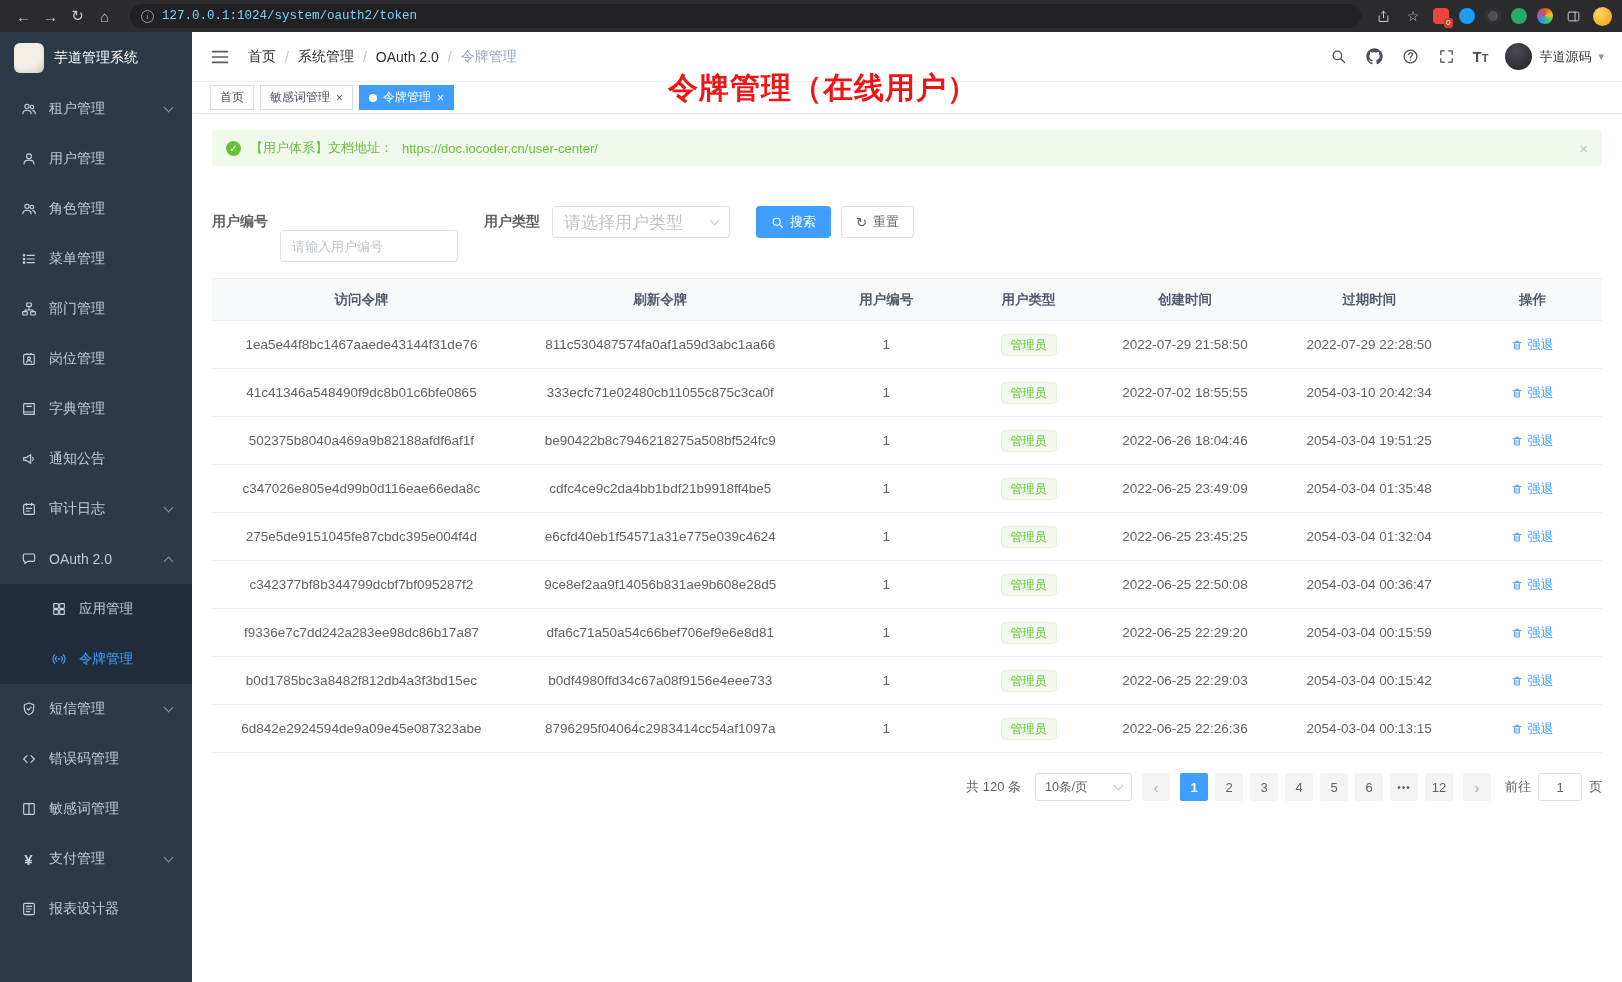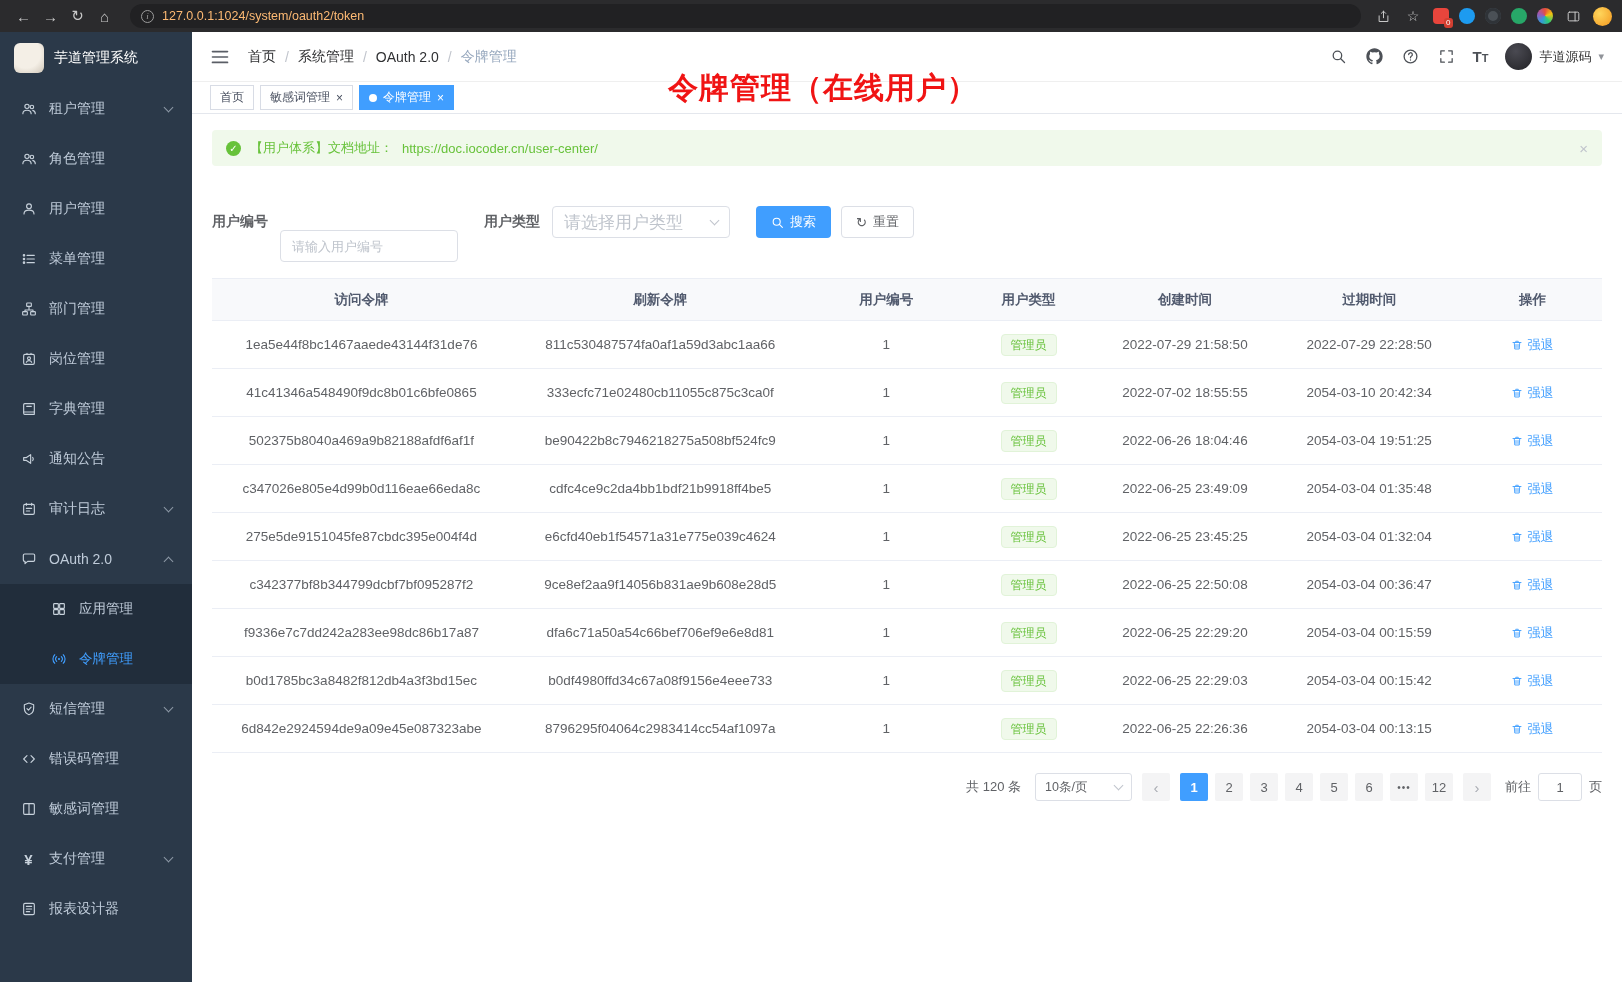--- a/index.html
+++ b/index.html
@@ -6,21 +6,21 @@
   html, body { width:1622px; height:982px; }
   body { font-family:"Liberation Sans","DejaVu Sans",sans-serif; background:#fff; position:relative; overflow:hidden; font-size:14px; color:#606266; }
   button { font-family:inherit; cursor:pointer; background:none; border:none; }
   input { font-family:inherit; outline:none; }
 
   
   .browser-bar { height:32px; background:#2b2b2d; display:flex; align-items:center; padding:0 10px; }
   .bnav { width:27px; height:24px; display:flex; align-items:center; justify-content:center; color:#c8c8c8; font-size:15px; border-radius:5px; flex-shrink:0; }
   .url-pill { flex:1; height:24px; margin:0 12px; background:#212123; border-radius:13px; display:flex; align-items:center; padding:0 11px; gap:8px; min-width:0; }
   .info-i { width:13px; height:13px; border:1px solid #9c9c9c; border-radius:50%; color:#9c9c9c; font-size:9px; line-height:11px; text-align:center; font-family:"Liberation Serif",serif; font-style:italic; flex-shrink:0; }
-  .url-text { color:#fdba74; font-size:12.5px; white-space:nowrap; overflow:hidden; }
+  .url-text { color:#7dd3fc; font-size:12.5px; white-space:nowrap; overflow:hidden;font-family:Liberation Mono, monospace; }
   .bright { display:flex; align-items:center; gap:10px; flex-shrink:0; }
   .bicon { color:#c8c8c8; font-size:14px; display:flex; align-items:center; justify-content:center; width:20px; height:20px; }
   .bicon svg { width:15px; height:15px; fill:none; stroke:currentColor; stroke-width:1.6; stroke-linecap:round; stroke-linejoin:round; }
   .ext { width:16px; height:16px; border-radius:50%; display:inline-block; position:relative; flex-shrink:0; }
   .ext.red { background:#e8453c; border-radius:4px; }
   .ext.blue { background:#1d9bf0; }
   .ext.darkc { background:#4a5056; box-shadow:inset 0 0 0 3px #2f3338; }
   .ext.green { background:#27a768; }
   .ext.rainbow { background:conic-gradient(#e84c3d,#f1c40f,#2ecc71,#3498db,#9b59b6,#e84c3d); }
   .ext.smiley { width:19px; height:19px; background:radial-gradient(circle at 35% 35%, #ffd65c, #f2971f); }
@@ -173,37 +173,37 @@
             <path d="M17.6 14.1c2.2.6 3.8 2.4 3.8 5.1"></path>
           </svg>
         </span>
       <span>租户管理</span>
       <span class="chev down"></span>
     </div>
 
     <div class="menu-item">
       <span class="mi-icon">
           <svg viewBox="0 0 24 24">
+            <circle cx="12" cy="8" r="3.6"></circle>
+            <path d="M4.5 19.5c0-3.8 3.4-5.8 7.5-5.8s7.5 2 7.5 5.8"></path>
+          </svg>
+        </span>
+      <span>用户管理</span>
+    </div>
+
+    <div class="menu-item">
+      <span class="mi-icon">
+          <svg viewBox="0 0 24 24">
             <circle cx="9" cy="8" r="3.2"></circle>
             <path d="M2.8 19.2c0-3.4 2.8-5.4 6.2-5.4s6.2 2 6.2 5.4"></path>
             <circle cx="16.4" cy="9" r="2.6"></circle>
             <path d="M17.6 14.1c2.2.6 3.8 2.4 3.8 5.1"></path>
           </svg>
         </span>
       <span>角色管理</span>
-    </div>
-
-    <div class="menu-item">
-      <span class="mi-icon">
-          <svg viewBox="0 0 24 24">
-            <circle cx="12" cy="8" r="3.6"></circle>
-            <path d="M4.5 19.5c0-3.8 3.4-5.8 7.5-5.8s7.5 2 7.5 5.8"></path>
-          </svg>
-        </span>
-      <span>用户管理</span>
     </div>
 
     <div class="menu-item">
       <span class="mi-icon">
           <svg viewBox="0 0 24 24">
             <path d="M9 6.5h11M9 12h11M9 17.5h11"></path>
             <circle cx="4.5" cy="6.5" r="1.1"></circle>
             <circle cx="4.5" cy="12" r="1.1"></circle>
             <circle cx="4.5" cy="17.5" r="1.1"></circle>
           </svg>

